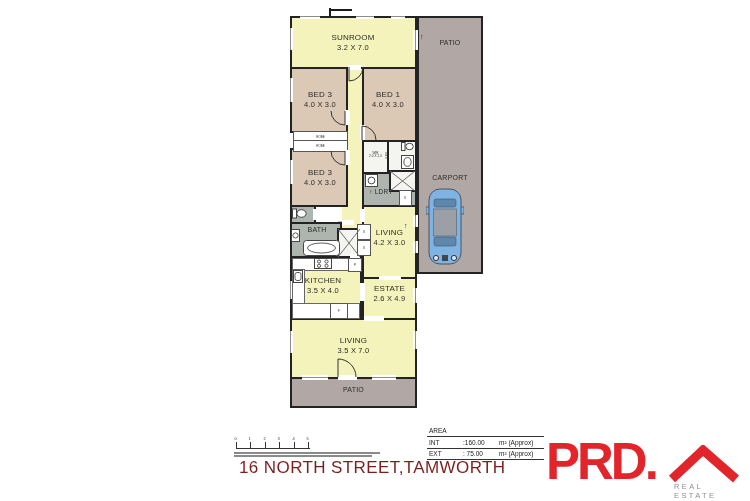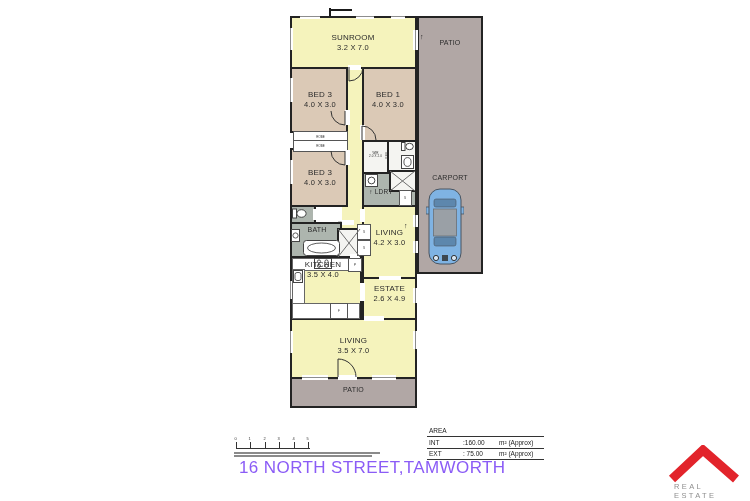--- a/index.html
+++ b/index.html
@@ -17,21 +17,21 @@
   .lbl .dm{font-size:7.5px;}
   .lbl-sm{font-size:7px;}
   .micro{font-size:6px;transform:scale(.5);transform-origin:center;white-space:nowrap;line-height:1.15;}
   .win-h{position:absolute;background:linear-gradient(#fff 38%,#8d8d8d 38%,#8d8d8d 62%,#fff 62%);}
   .win-v{position:absolute;background:linear-gradient(90deg,#fff 38%,#8d8d8d 38%,#8d8d8d 62%,#fff 62%);}
   .gap{position:absolute;background:#fff;}
   .fix{position:absolute;}
   .sq{position:absolute;background:#fff;border:1px solid #555;display:flex;align-items:center;justify-content:center;}
   .arrow{position:absolute;font-size:7px;color:#222;line-height:1;}
   
-  .addr{position:absolute;left:239px;top:458px;font-size:17px;color:#8b5cf6;letter-spacing:.4px;}
+  .addr{position:absolute;left:239px;top:458px;font-size:17px;color:#7f1d1d;letter-spacing:.4px;}
   .area-tbl{position:absolute;left:427px;top:426px;width:117px;font-size:6.5px;color:#222;}
   .area-tbl .hd{border-bottom:1px solid #333;padding:1px 0 2px 2px;}
   .area-tbl .row{display:flex;border-bottom:1px solid #333;padding:1.5px 0 2px 2px;}
   .area-tbl .c1{width:34px;}
   .area-tbl .c2{width:36px;}
   .area-tbl .c3{flex:1;}
   .scalebar{position:absolute;left:234px;top:432px;width:78px;height:17px;}
   .scalebar .base{position:absolute;left:2px;right:2px;bottom:0;height:1px;background:#333;}
   .scalebar .tick{position:absolute;bottom:0;width:1px;height:7px;background:#333;}
   .scalebar .num{position:absolute;bottom:8px;font-size:6px;transform:scale(.66);transform-origin:bottom center;color:#333;}
@@ -216,21 +216,21 @@
     <span>↑</span>
     <span>LDRY</span>
   </div>
   <div class="lbl" style="left:298px;top:226px;width:38px;">
     <div class="lbl-sm">BATH</div>
   </div>
   <div class="lbl" style="left:364px;top:228px;width:51px;">
     <div class="nm">LIVING</div>
     <div class="dm">4.2 X 3.0</div>
   </div>
-  <div class="lbl" style="left:296px;top:260px;width:54px;">
+  <div class="lbl" style="left:296px;top:276px;width:54px;">
     <div class="nm">KITCHEN</div>
     <div class="dm">3.5 X 4.0</div>
   </div>
   <div class="lbl" style="left:364px;top:284px;width:51px;">
     <div class="nm">ESTATE</div>
     <div class="dm">2.6 X 4.9</div>
   </div>
   <div class="lbl" style="left:295px;top:336px;width:117px;">
     <div class="nm">LIVING</div>
     <div class="dm">3.5 X 7.0</div>
@@ -271,19 +271,20 @@
     <div class="row">
       <span class="c1">EXT</span>
       <span class="c2">: 75.00</span>
       <span class="c3">m² (Approx)</span>
     </div>
   </div>
 
   <div class="addr">16 NORTH STREET,TAMWORTH</div>
 
   <div class="brand">
+    <div class="word">PRD.</div>
     <svg style="position:absolute;left:122px;top:7px;" width="72" height="38" viewBox="0 0 72 38">
       <path d="M4,34 L35,5 L68,34" fill="none" stroke="#E2242B" stroke-width="9"></path>
     </svg>
     <div class="tag">REAL ESTATE</div>
   </div>
 
 </div>
 
 </body></html>

